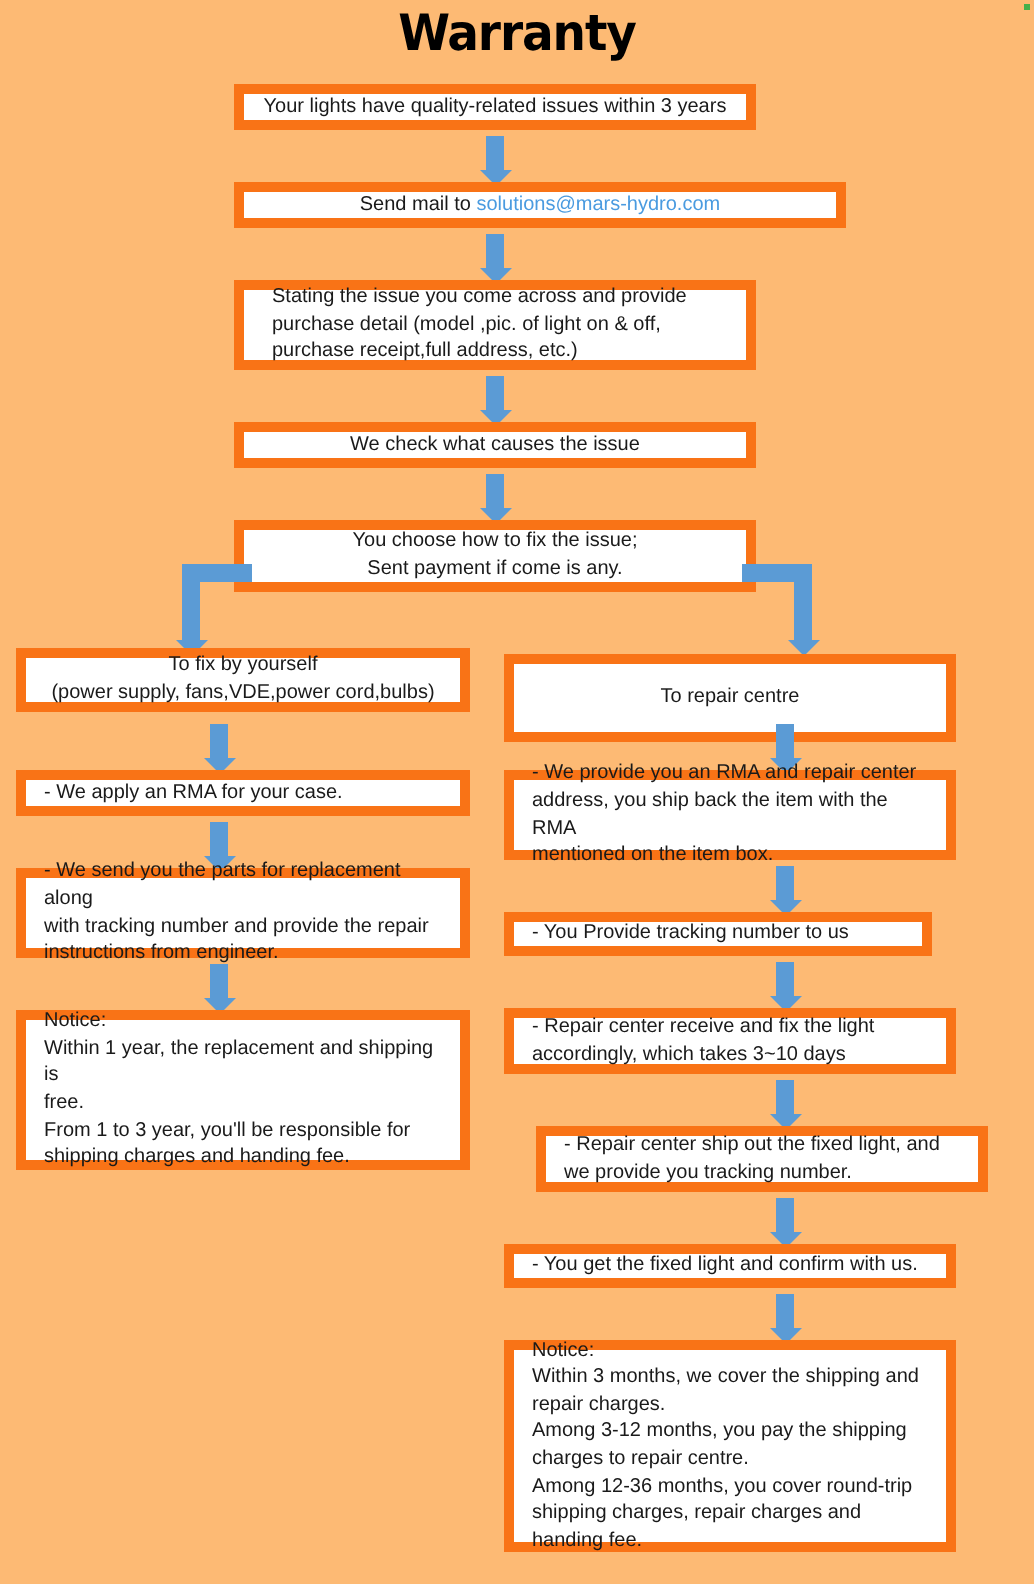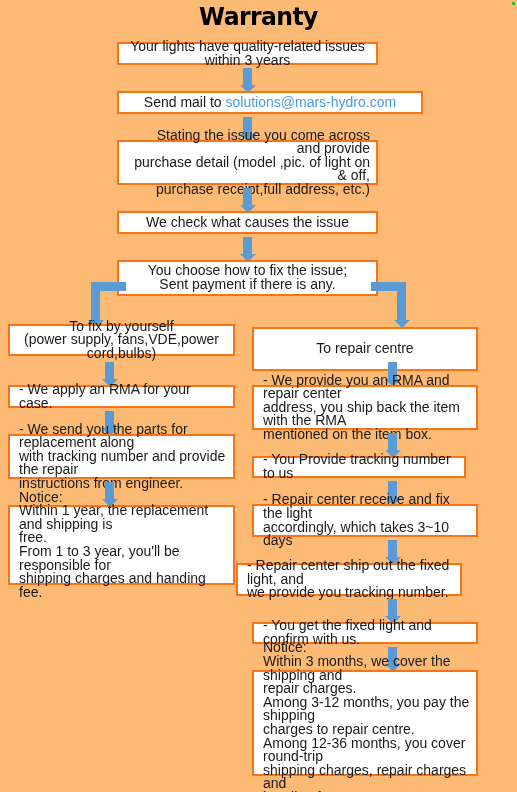--- a/index.html
+++ b/index.html
@@ -35,43 +35,43 @@
     transform: scaleX(0.94);
     transform-origin: center top;
     line-height: 30px;
     white-space: nowrap;
   }
 
   
   .node {
     position: absolute;
     box-sizing: border-box;
-    border: 2px solid #f97316;
+    border: 5px solid #f97316;
     background: #ffffff;
     color: #1a1a1a;
-    font-size: 14px;
+    font-size: 10px;
     line-height: 13.6px;
     display: flex;
     flex-direction: column;
     justify-content: center;
   }
   .node .txt {
     display: block;
     white-space: pre-line;
   }
   .node.center .txt { text-align: center; }
   .node.left-al {
     justify-content: center;
   }
   .node.left-al .txt {
     text-align: left;
     padding-left: 9px;
     padding-right: 6px;
   }
-  .node.indent .txt { padding-left: 14px; text-align: right; }
+  .node.indent .txt { padding-left: 14px; }
 
   .email {
     color: #4a9be0;
   }
 
   
   .arrow {
     position: absolute;
     width: 9px;
     background: #5b9bd5;
@@ -150,21 +150,21 @@
   <div class="arrow" style="left:243px; top:188px; height:18px;"></div>
 
   <div class="node center" style="left:117px; top:211px; width:261px; height:23px;">
     <span class="txt">We check what causes the issue</span>
   </div>
 
   <div class="arrow" style="left:243px; top:237px; height:18px;"></div>
 
   <div class="node center" style="left:117px; top:260px; width:261px; height:36px;">
     <span class="txt">You choose how to fix the issue;
-Sent payment if there is any.</span>
+Sent payment if come is any.</span>
   </div>
 
   <div class="elbow-h" style="left:91px; top:282px; width:35px;"></div>
   <div class="elbow-v" style="left:91px; top:282px; height:39px;"></div>
 
   <div class="elbow-h" style="left:371px; top:282px; width:35px;"></div>
   <div class="elbow-v" style="left:397px; top:282px; height:39px;"></div>
 
   <div class="node center" style="left:8px; top:324px; width:227px; height:32px;">
     <span class="txt">To fix by yourself
@@ -215,21 +215,21 @@
 
   <div class="arrow" style="left:388px; top:481px; height:18px;"></div>
 
   <div class="node left-al" style="left:252px; top:504px; width:226px; height:33px;">
     <span class="txt">- Repair center receive and fix the light
 accordingly, which takes 3~10 days</span>
   </div>
 
   <div class="arrow" style="left:388px; top:540px; height:18px;"></div>
 
-  <div class="node left-al" style="left:236px; top:563px; width:226px; height:33px;">
+  <div class="node left-al" style="left:268px; top:563px; width:226px; height:33px;">
     <span class="txt">- Repair center ship out the fixed light, and
 we provide you tracking number.</span>
   </div>
 
   <div class="arrow" style="left:388px; top:599px; height:18px;"></div>
 
   <div class="node left-al" style="left:252px; top:622px; width:226px; height:22px;">
     <span class="txt">- You get the fixed light and confirm with us.</span>
   </div>
 

